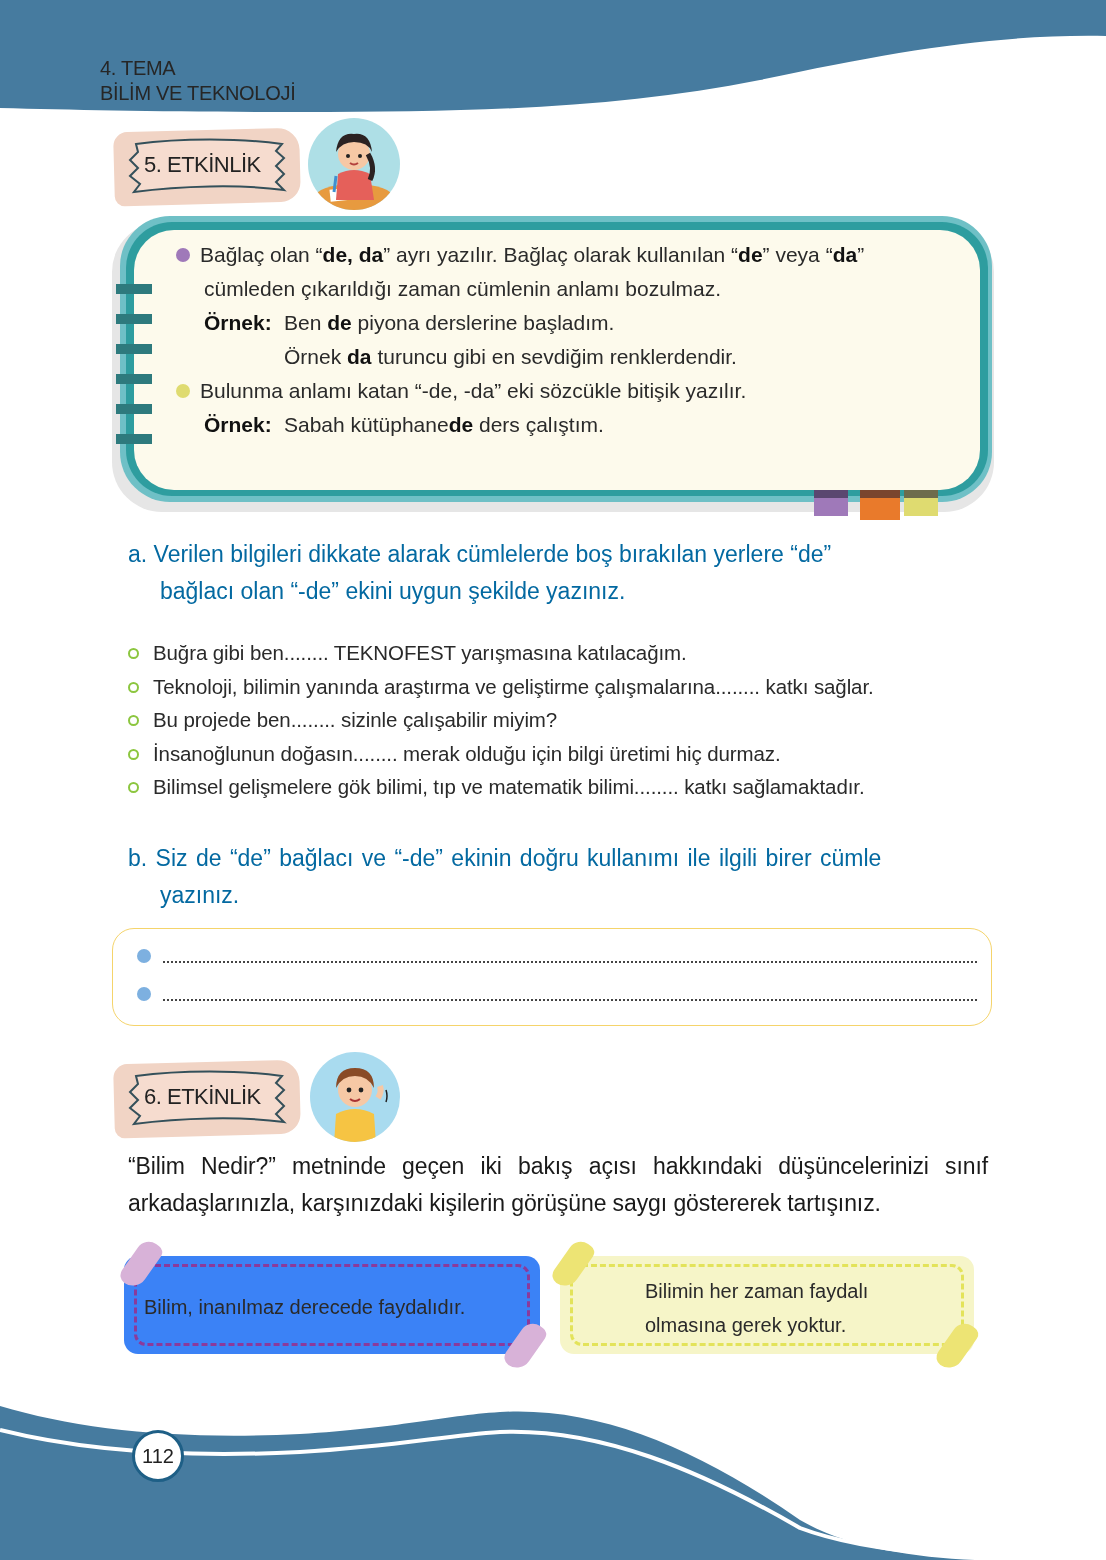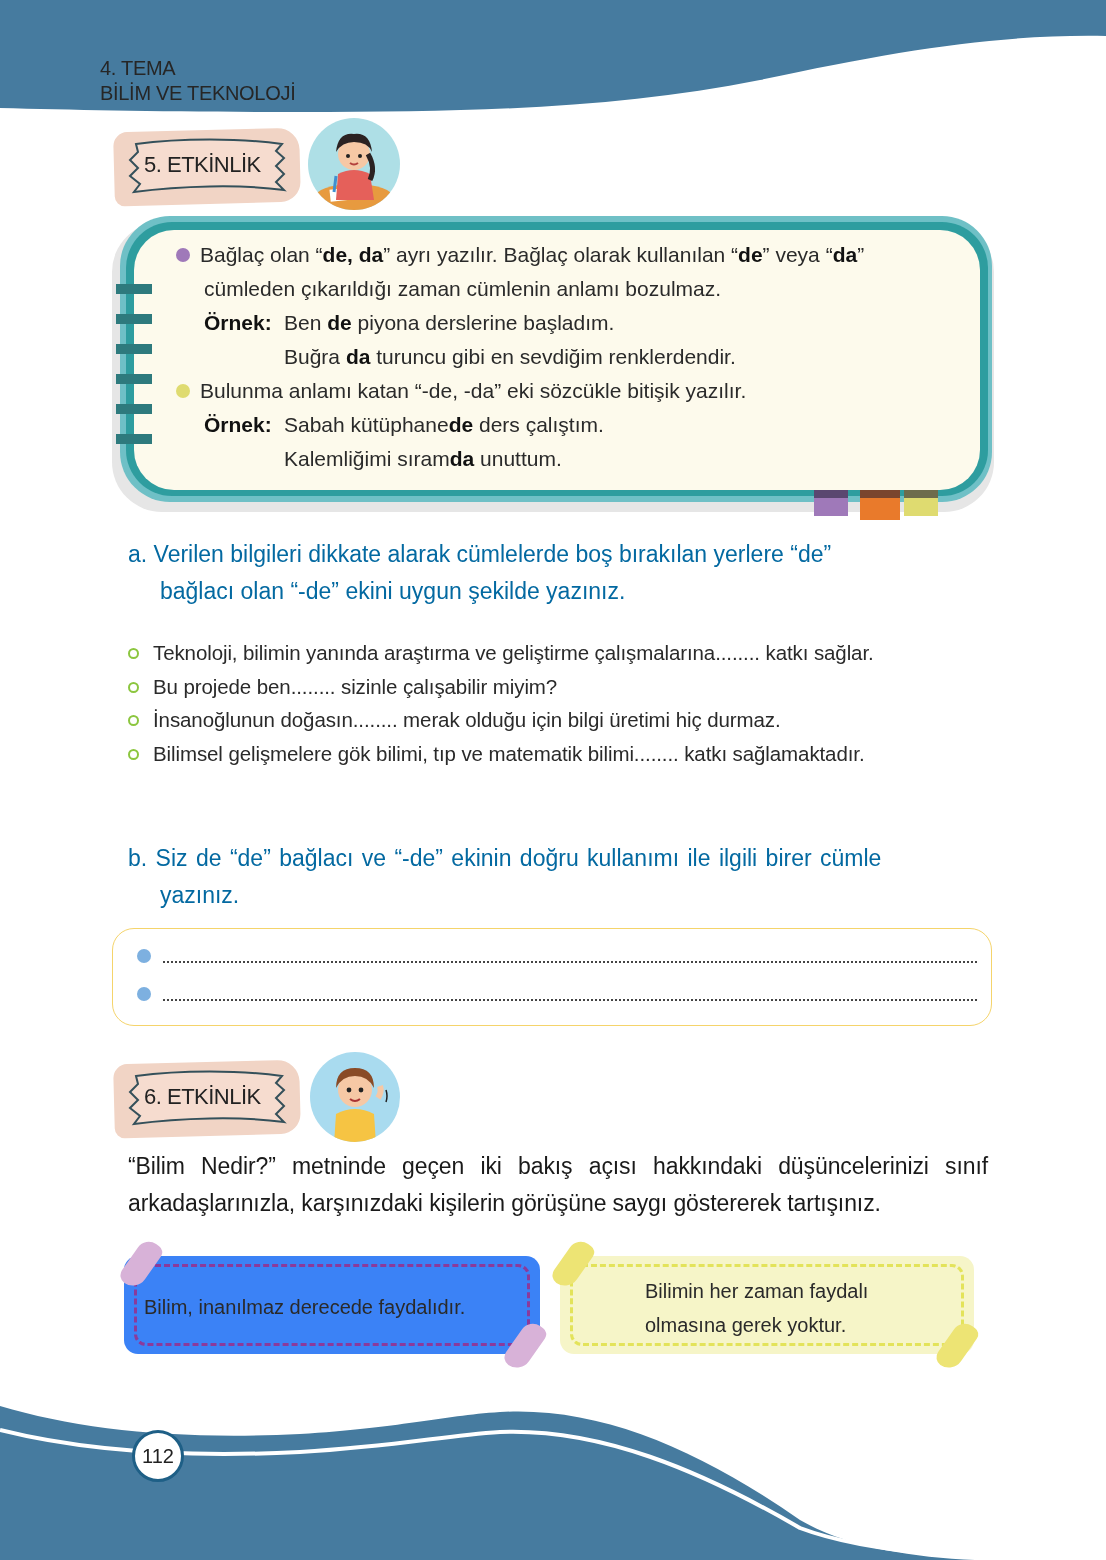--- a/index.html
+++ b/index.html
@@ -99,39 +99,37 @@
 
 <div class="info-text" style="left:176px; top:238px; width:790px;">
   <div style="white-space:nowrap;">
     <span class="dot" style="background:#9f79b9;"></span><span>Bağlaç olan “</span><b>de, da</b><span>” ayrı yazılır. Bağlaç olarak kullanılan “</span><b>de</b><span>” veya “</span><b>da</b><span>”</span>
   </div>
   <div style="padding-left:28px;">cümleden çıkarıldığı zaman cümlenin anlamı bozulmaz.</div>
   <div style="padding-left:28px; white-space:nowrap;">
     <b style="display:inline-block; width:80px;">Örnek:</b><span>Ben </span><b>de</b><span> piyona derslerine başladım.</span>
   </div>
   <div style="padding-left:108px; white-space:nowrap;">
-    <span>Buğra </span><b>da</b><span> turuncu gibi en sevdiğim renklerdendir.</span>
+    <span>Örnek </span><b>da</b><span> turuncu gibi en sevdiğim renklerdendir.</span>
   </div>
   <div style="white-space:nowrap;">
     <span class="dot" style="background:#dfdb70;"></span><span>Bulunma anlamı katan “-de, -da” eki sözcükle bitişik yazılır.</span>
   </div>
   <div style="padding-left:28px; white-space:nowrap;">
     <b style="display:inline-block; width:80px;">Örnek:</b><span>Sabah kütüphane</span><b>de</b><span> ders çalıştım.</span>
-  </div>
-  <div style="padding-left:108px; white-space:nowrap;">
-    <span>Kalemliğimi sıram</span><b>da</b><span> unuttum.</span>
   </div>
 </div>
 
 <div class="question" style="left:128px; top:536px; width:860px;">
   <div style="white-space:nowrap;">a. Verilen bilgileri dikkate alarak  cümlelerde boş bırakılan yerlere “de”</div>
   <div class="q-line2">bağlacı olan “-de” ekini uygun şekilde yazınız.</div>
 </div>
 
 <ul class="fill-list">
+  <li><span class="ring"></span><span>Buğra gibi ben........ TEKNOFEST yarışmasına katılacağım.</span></li>
   <li><span class="ring"></span><span>Teknoloji, bilimin yanında araştırma ve geliştirme çalışmalarına........ katkı sağlar.</span></li>
   <li><span class="ring"></span><span>Bu projede ben........ sizinle çalışabilir miyim?</span></li>
   <li><span class="ring"></span><span>İnsanoğlunun doğasın........ merak olduğu için bilgi üretimi hiç durmaz.</span></li>
   <li><span class="ring"></span><span>Bilimsel gelişmelere gök bilimi, tıp ve matematik bilimi........ katkı sağlamaktadır.</span></li>
 </ul>
 
 <div class="question" style="left:128px; top:840px; width:860px;">
   <div style="white-space:nowrap; word-spacing:2px;">b. Siz de “de” bağlacı ve “-de” ekinin doğru kullanımı ile ilgili birer cümle</div>
   <div class="q-line2">yazınız.</div>
 </div>

